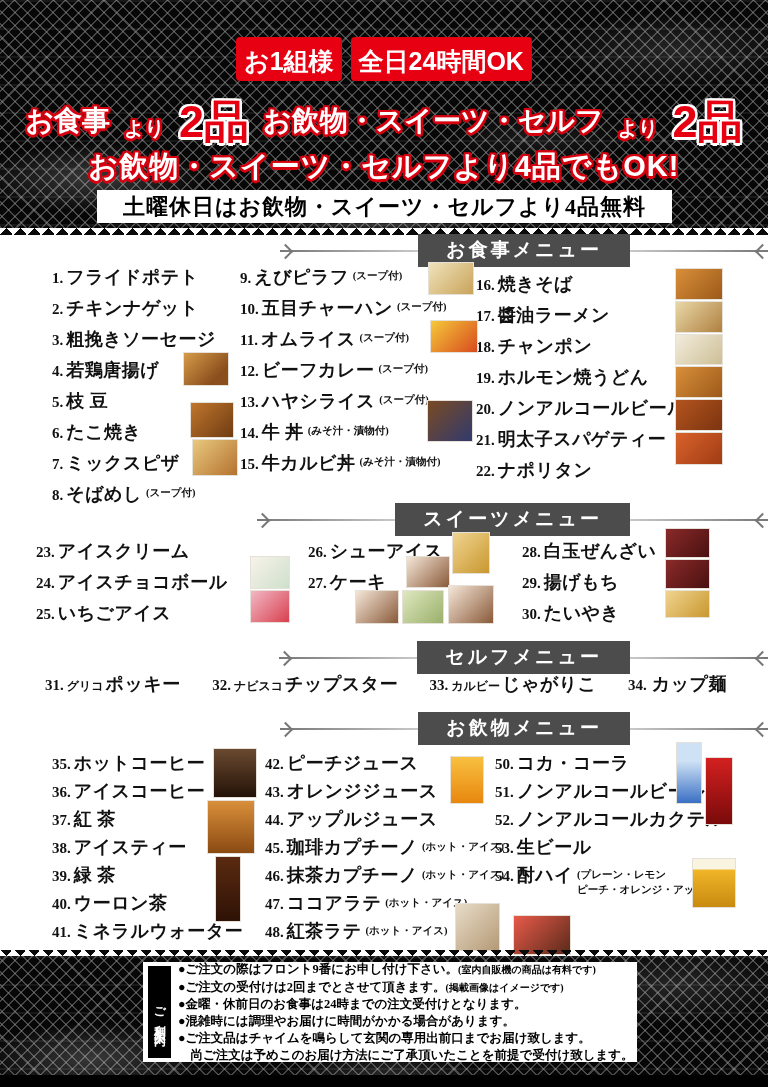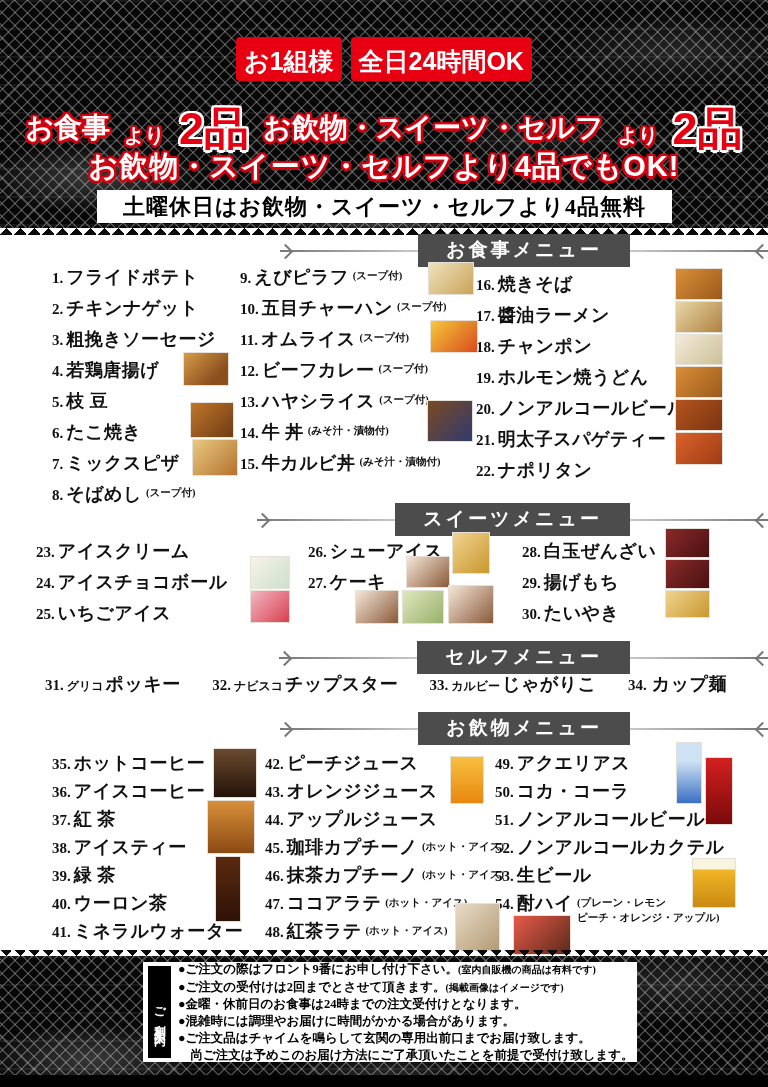--- a/index.html
+++ b/index.html
@@ -24,21 +24,21 @@
   .hdr::after{content:"";position:absolute;left:0;bottom:-7px;width:100%;height:7px;
     background:conic-gradient(from 135deg at 50% 0, #0a0a0a 90deg, transparent 0) top/14px 7px repeat-x;}
   .hrow{position:absolute;left:0;width:768px;display:flex;align-items:center;justify-content:center;}
   .row1{top:26px;height:66px;gap:9px;}
   .badge{background:#e60012;color:#fff;font-weight:900;font-size:25px;line-height:1;
          padding:12px 8px 7px;border-radius:4px;letter-spacing:0;white-space:nowrap;}
   .big-title{color:#0a0a0a;font-weight:900;font-size:51px;line-height:1;white-space:nowrap;
     -webkit-text-stroke:1.6px #fff;letter-spacing:-2px;
     text-shadow:4px 0 0 #e60012,-4px 0 0 #e60012,0 4px 0 #e60012,0 -4px 0 #e60012,
       3px 3px 0 #e60012,-3px 3px 0 #e60012,3px -3px 0 #e60012,-3px -3px 0 #e60012;}
-  .row2{top:101px;height:54px;gap:14px;}
+  .row2{top:94px;height:54px;gap:14px;}
   .row3{top:146px;height:42px;}
   .wout{color:#fff;font-weight:900;white-space:nowrap;
     text-shadow:2.5px 0 0 #d7000f,-2.5px 0 0 #d7000f,0 2.5px 0 #d7000f,0 -2.5px 0 #d7000f,
       2px 2px 0 #d7000f,-2px 2px 0 #d7000f,2px -2px 0 #d7000f,-2px -2px 0 #d7000f;}
   .sz-n{font-size:28px;}
   .sz-s{font-size:20px;align-self:flex-end;padding-bottom:6px;}
   .rbig{color:#e60012;font-weight:900;font-size:45px;line-height:1;white-space:nowrap;
     text-shadow:2.5px 0 0 #fff,-2.5px 0 0 #fff,0 2.5px 0 #fff,0 -2.5px 0 #fff,
       2px 2px 0 #fff,-2px 2px 0 #fff,2px -2px 0 #fff,-2px -2px 0 #fff;}
   .sz-3{font-size:29px;letter-spacing:1px;}
@@ -277,21 +277,20 @@
   <div class="mi"><span class="num">42.</span><span class="nm">ピーチジュース</span> <span class="nt"></span></div>
       <div class="mi"><span class="num">43.</span><span class="nm">オレンジジュース</span> <span class="nt"></span></div>
       <div class="mi"><span class="num">44.</span><span class="nm">アップルジュース</span> <span class="nt"></span></div>
       <div class="mi"><span class="num">45.</span><span class="nm">珈琲カプチーノ</span> <span class="nt">(ホット・アイス)</span></div>
       <div class="mi"><span class="num">46.</span><span class="nm">抹茶カプチーノ</span> <span class="nt">(ホット・アイス)</span></div>
       <div class="mi"><span class="num">47.</span><span class="nm">ココアラテ</span> <span class="nt">(ホット・アイス)</span></div>
       <div class="mi"><span class="num">48.</span><span class="nm">紅茶ラテ</span> <span class="nt">(ホット・アイス)</span></div>
     </div>
   <div class="mcol" style="left:495px;top:749px;--lh:28px;">
 
-  <div class="mi"><span class="num">49.</span><span class="nm">アクエリアス</span> <span class="nt"></span></div>
       <div class="mi"><span class="num">50.</span><span class="nm">コカ・コーラ</span> <span class="nt"></span></div>
       <div class="mi"><span class="num">51.</span><span class="nm">ノンアルコールビール</span> <span class="nt"></span></div>
       <div class="mi"><span class="num">52.</span><span class="nm">ノンアルコールカクテル</span> <span class="nt"></span></div>
       <div class="mi"><span class="num">53.</span><span class="nm">生ビール</span> <span class="nt"></span></div>
       <div class="mi"><span class="num">54.</span><span class="nm">酎ハイ</span> <span class="nt">(プレーン・レモン
 ピーチ・オレンジ・アップル)</span></div>
     </div>
 
   <i class="ph g-coffee" style="left:213px;top:748px;width:44px;height:50px;"></i>
   <i class="ph g-tea" style="left:207px;top:800px;width:48px;height:54px;"></i>

